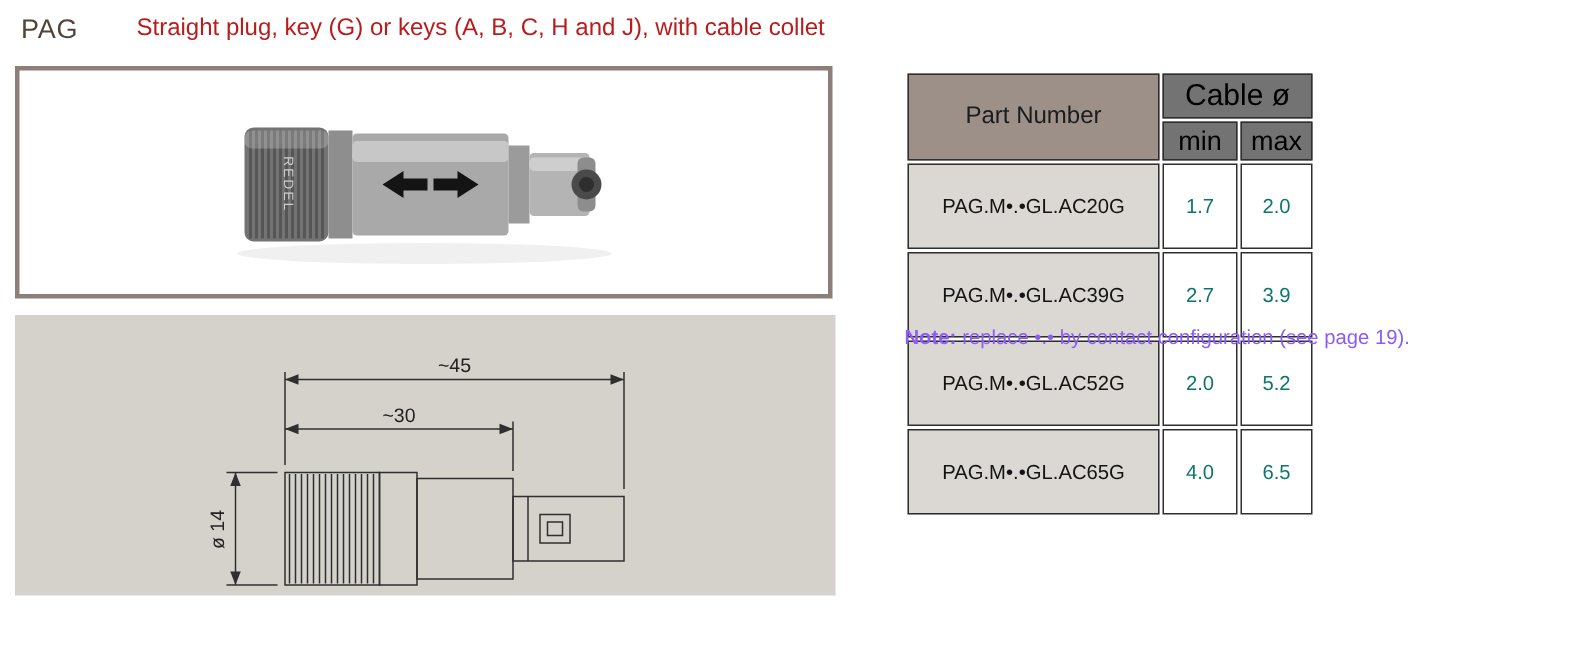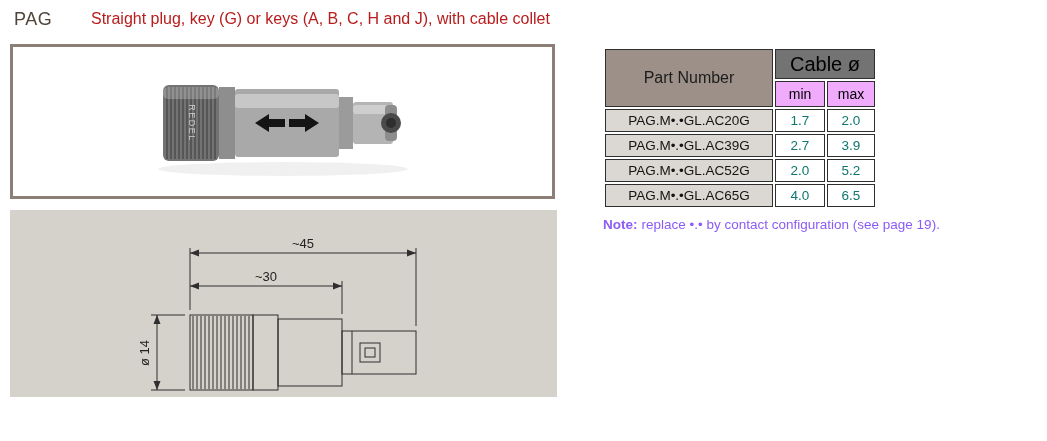--- a/index.html
+++ b/index.html
@@ -27,26 +27,26 @@
     position:absolute; left:603px; top:47px;
     border-collapse:separate; border-spacing:2px;
     background:#ffffff;
   }
   .spec-table td { border:1px solid #2f2f2f; text-align:center; }
   .part-header {
     width:164px; height:54px; background:#9c9089;
     font-size:16px; color:#1c1c1c;
   }
   .cable-header { width:96px; height:26px; font-size:20px; background:#737373; }
-  .minmax-cell  { height:22px; font-size:14px; background:#f0abfc;margin-top:30px; }
+  .minmax-cell  { height:22px; font-size:18px; background:#737373;margin-top:30px; }
   .min-col { width:46px; }
   .max-col { width:44px; }
   .part-cell {
     background:#dbd7d2; font-size:13.5px; height:19px; color:#141414;
-    padding:1px 4px;
+    padding:18px 4px;
   }
   .val-cell { background:#ffffff; font-size:13.5px; height:19px; color:#0f766e; }
   .note {
     position:absolute; left:603px; top:217px; width:420px;
     font-size:13.5px; color:#8b5cf6;
   }
   .note-label { font-weight:bold; margin-right:4px; }
   svg text { font-family:"Liberation Sans", sans-serif; }
 </style>
 </head>

